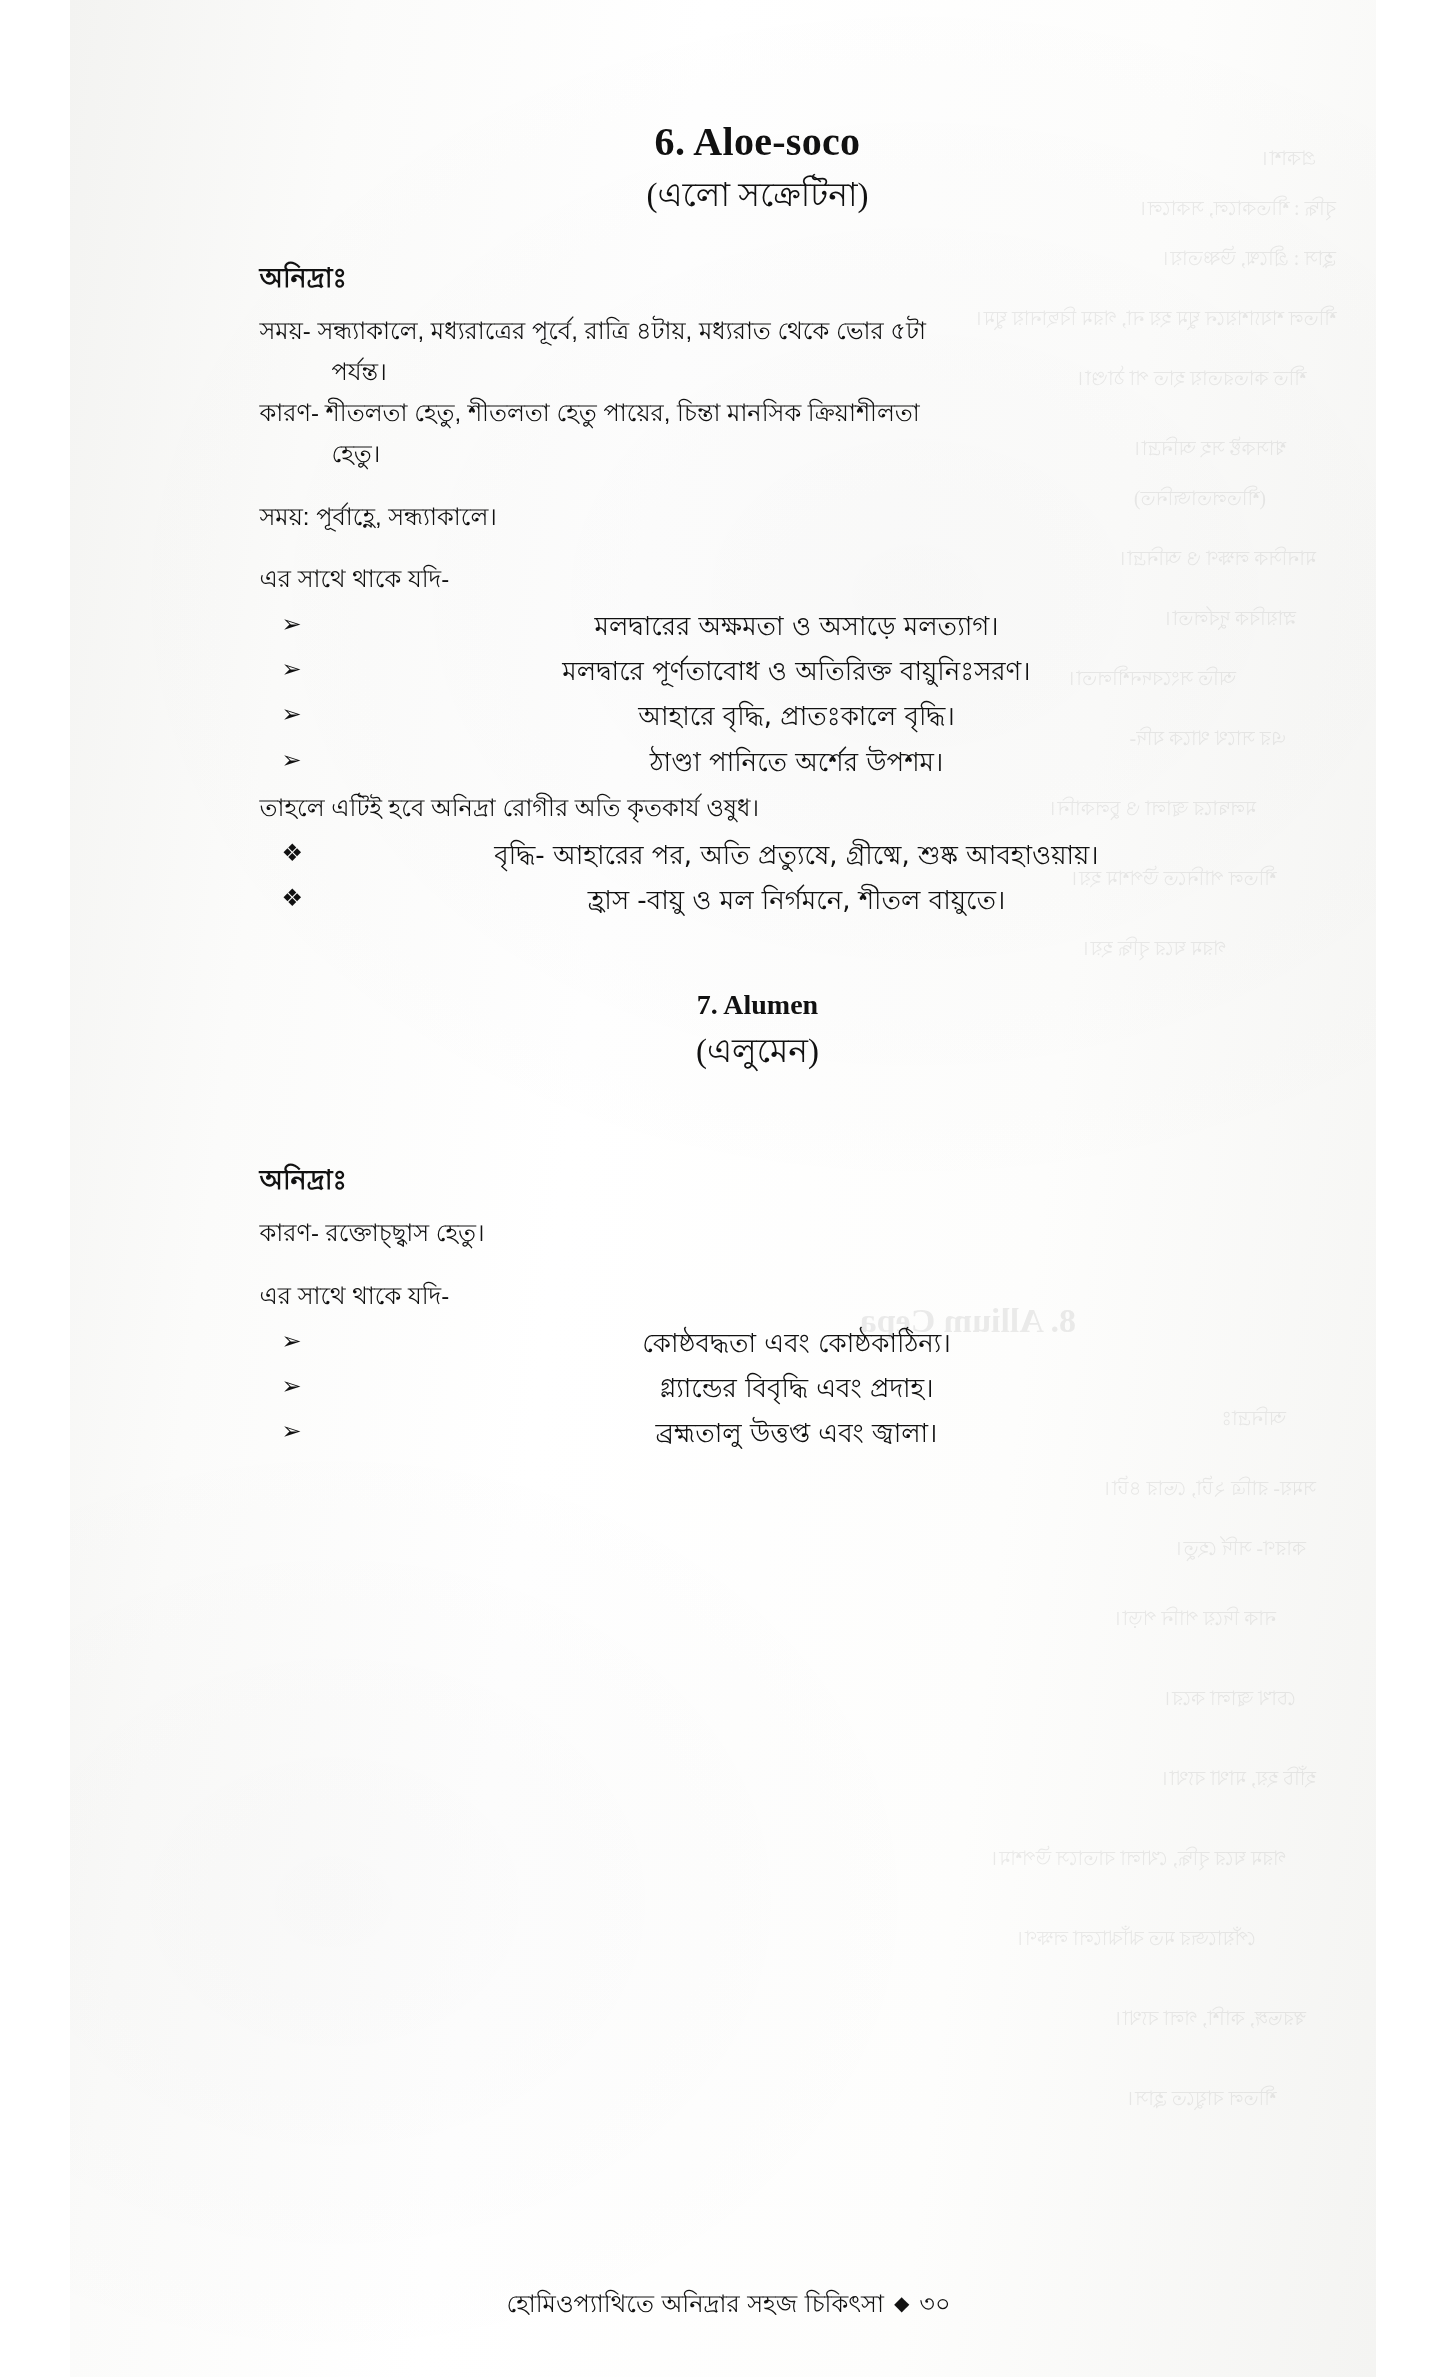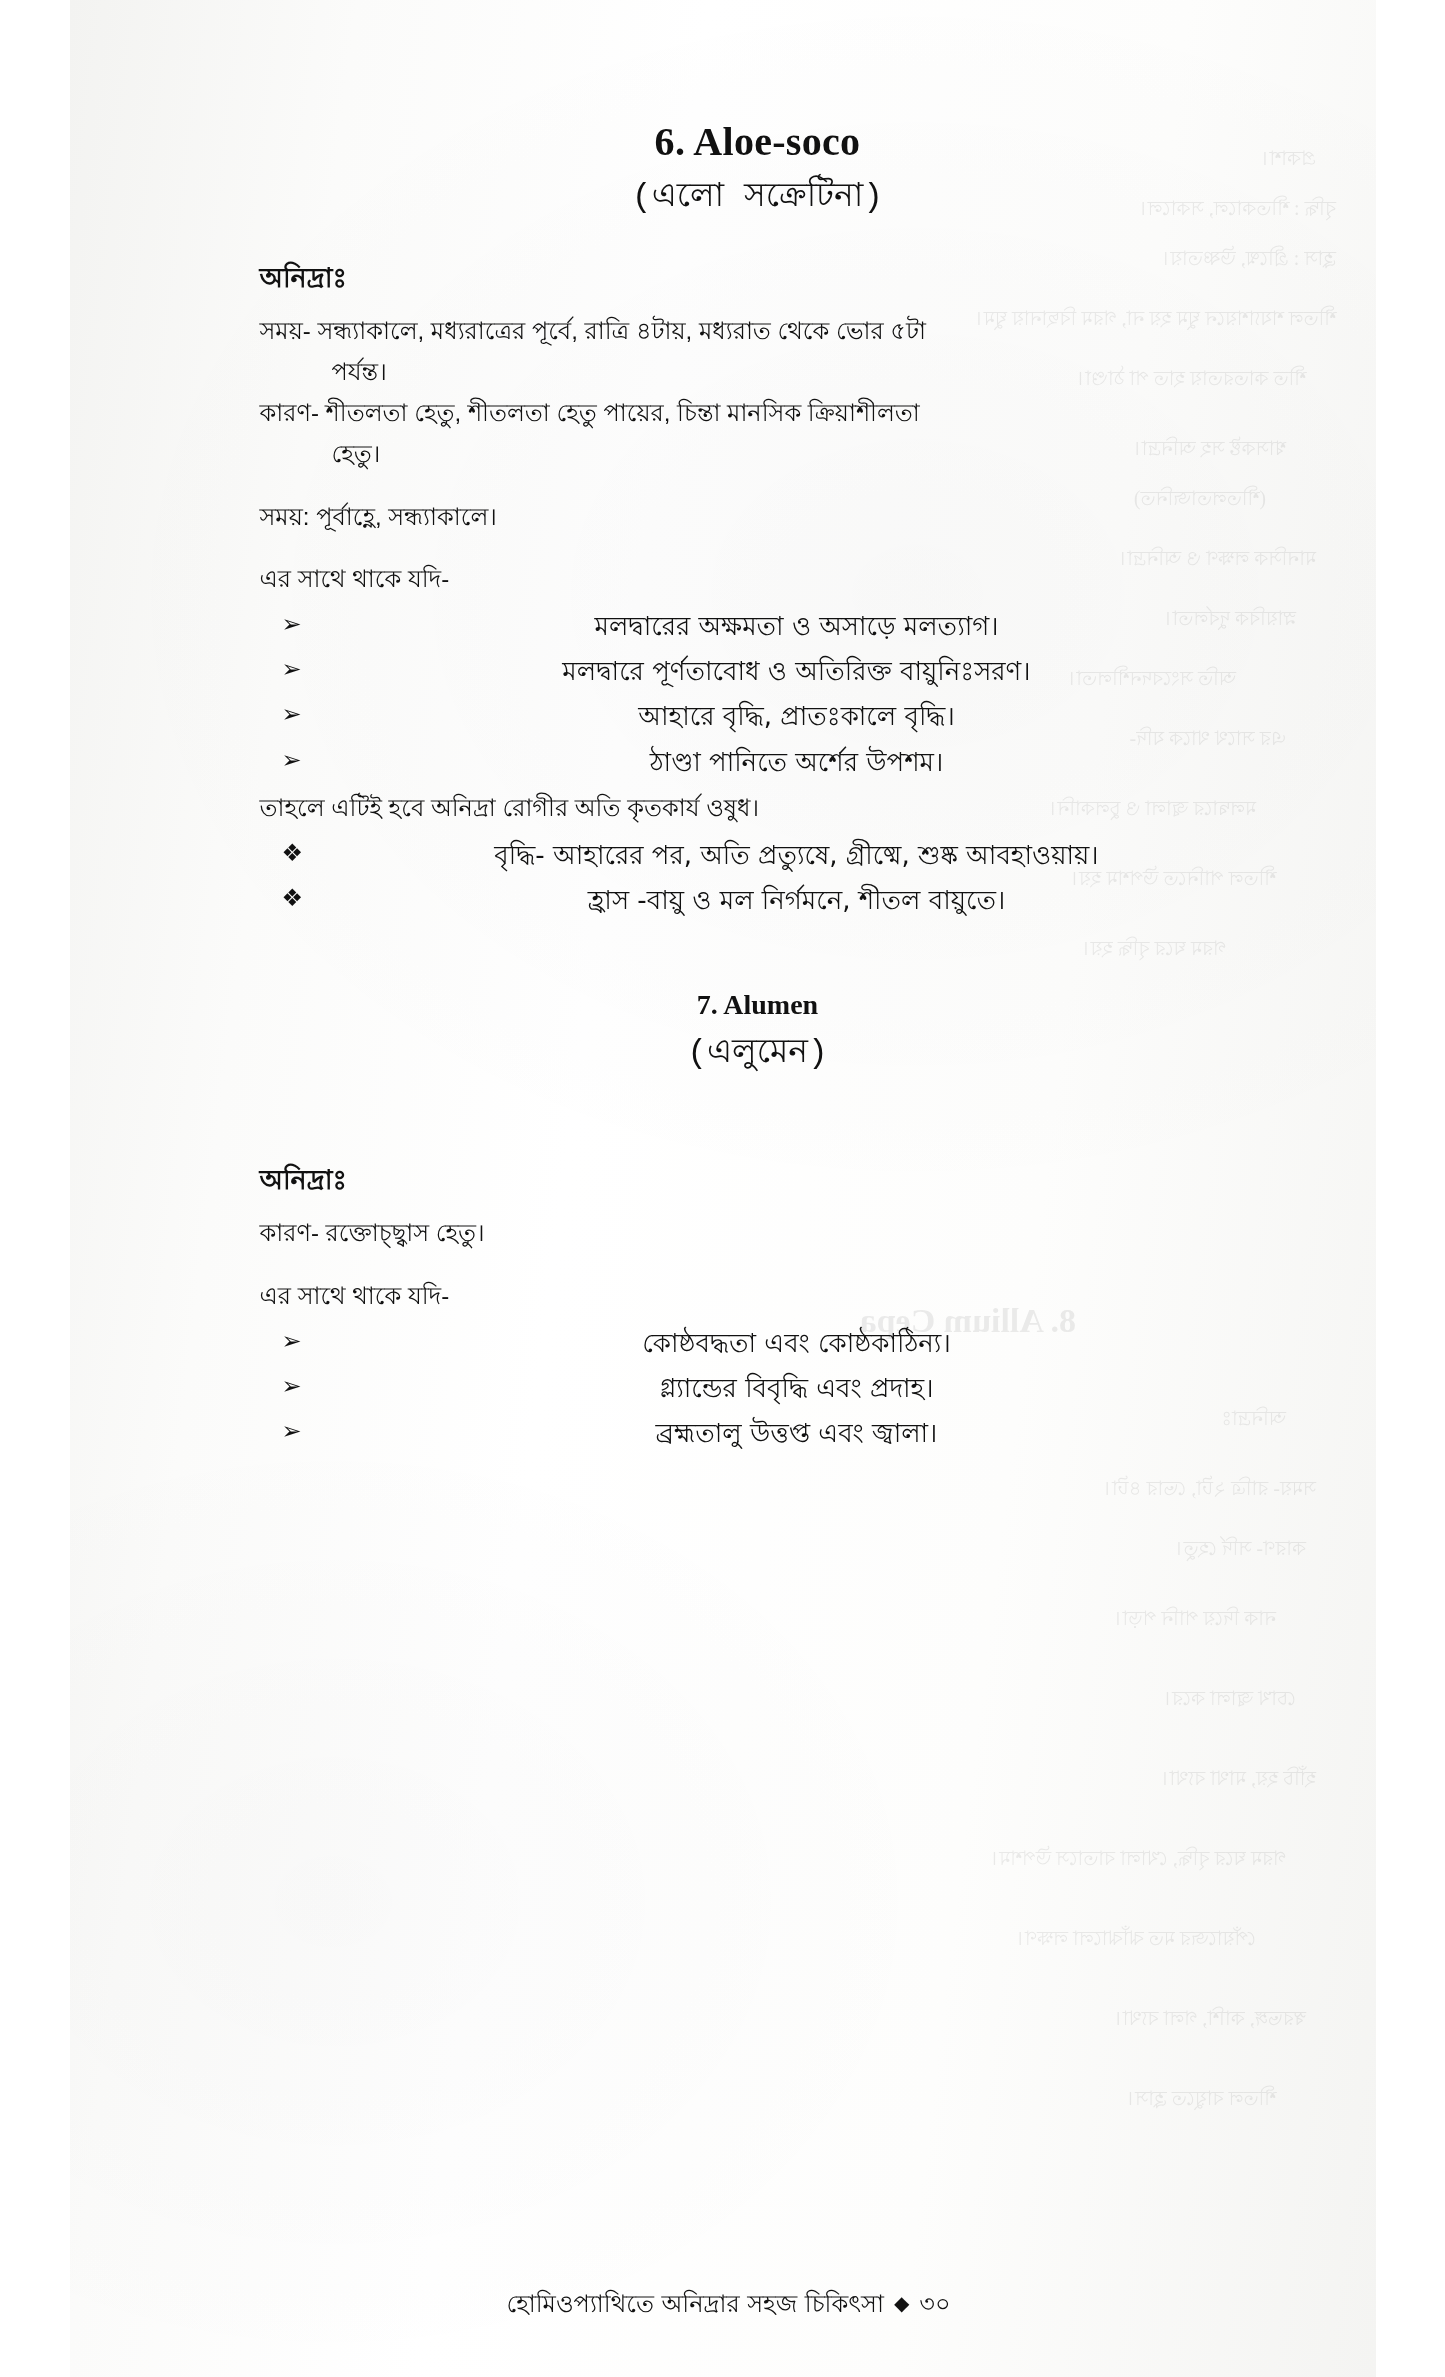--- a/index.html
+++ b/index.html
@@ -54,21 +54,21 @@
     text-align: center;
     font-weight: bold;
     font-size: 40px;
     letter-spacing: 0.3px;
     margin: 0 0 4px 0;
   }
   .title-bn {
     text-align: center;
     font-size: 33px;
     margin: 0 0 32px 0;
-    font-family: Liberation Mono, monospace;
+    font-family: Liberation Serif, serif;
   }
   .section-head {
     font-family: "DejaVu Sans", sans-serif;
     font-weight: bold;
     font-size: 27px;
     margin: 26px 0 10px 0;
   }
   .line {
     font-family: Liberation Sans, sans-serif;
     font-size: 24px;

